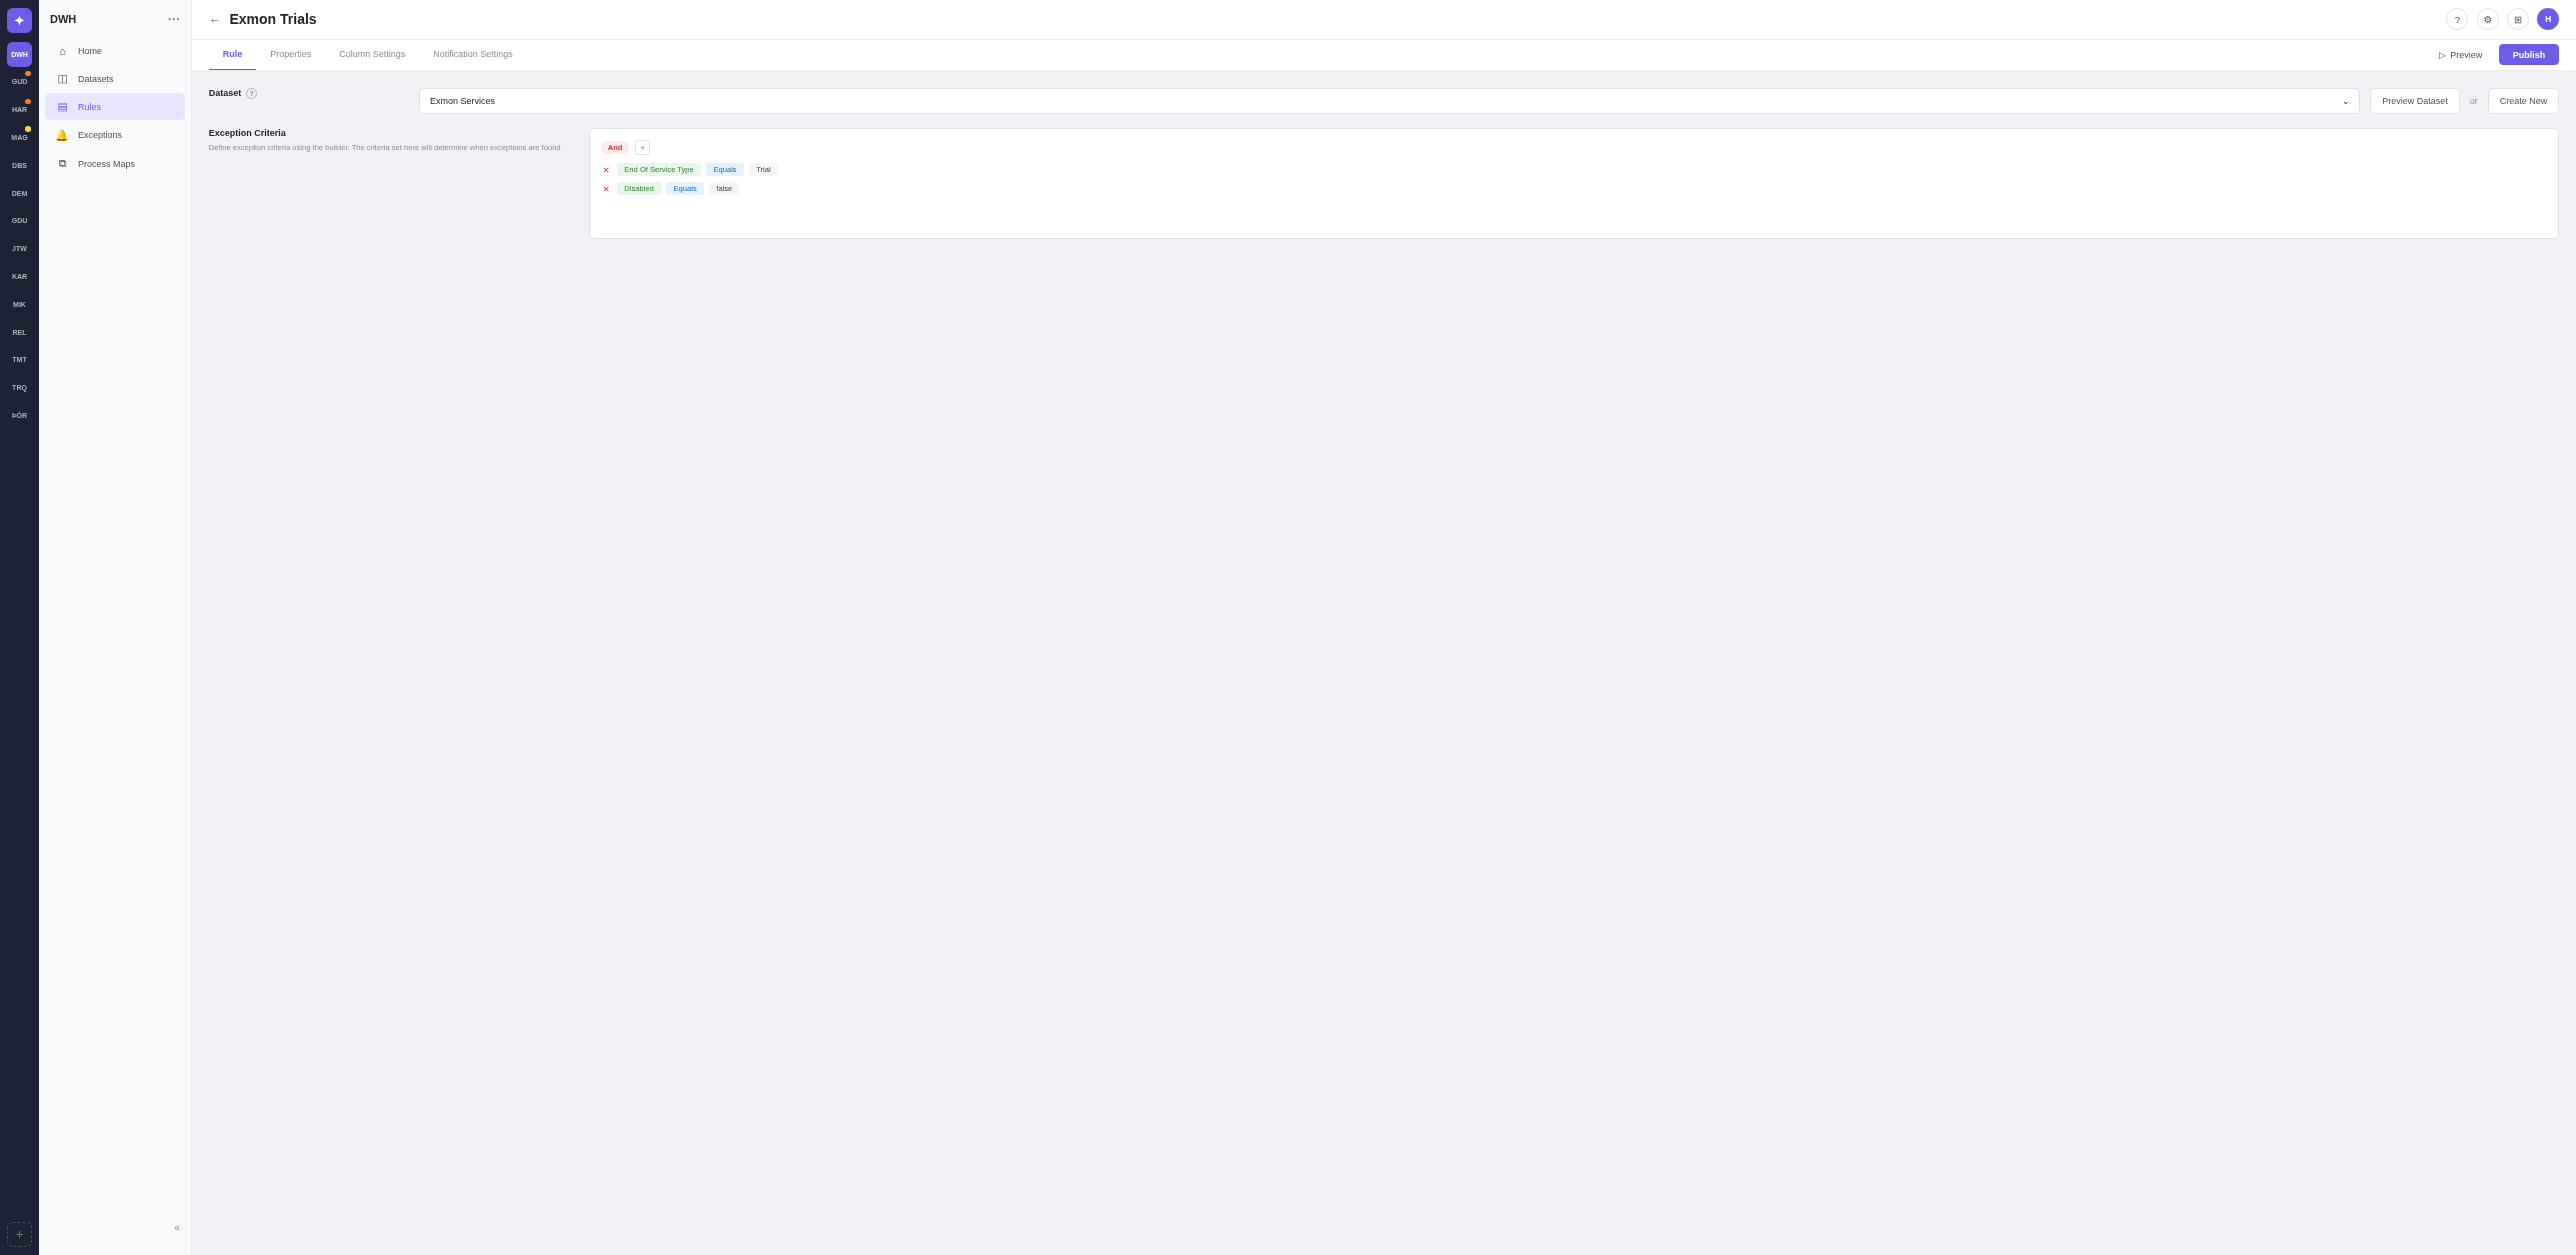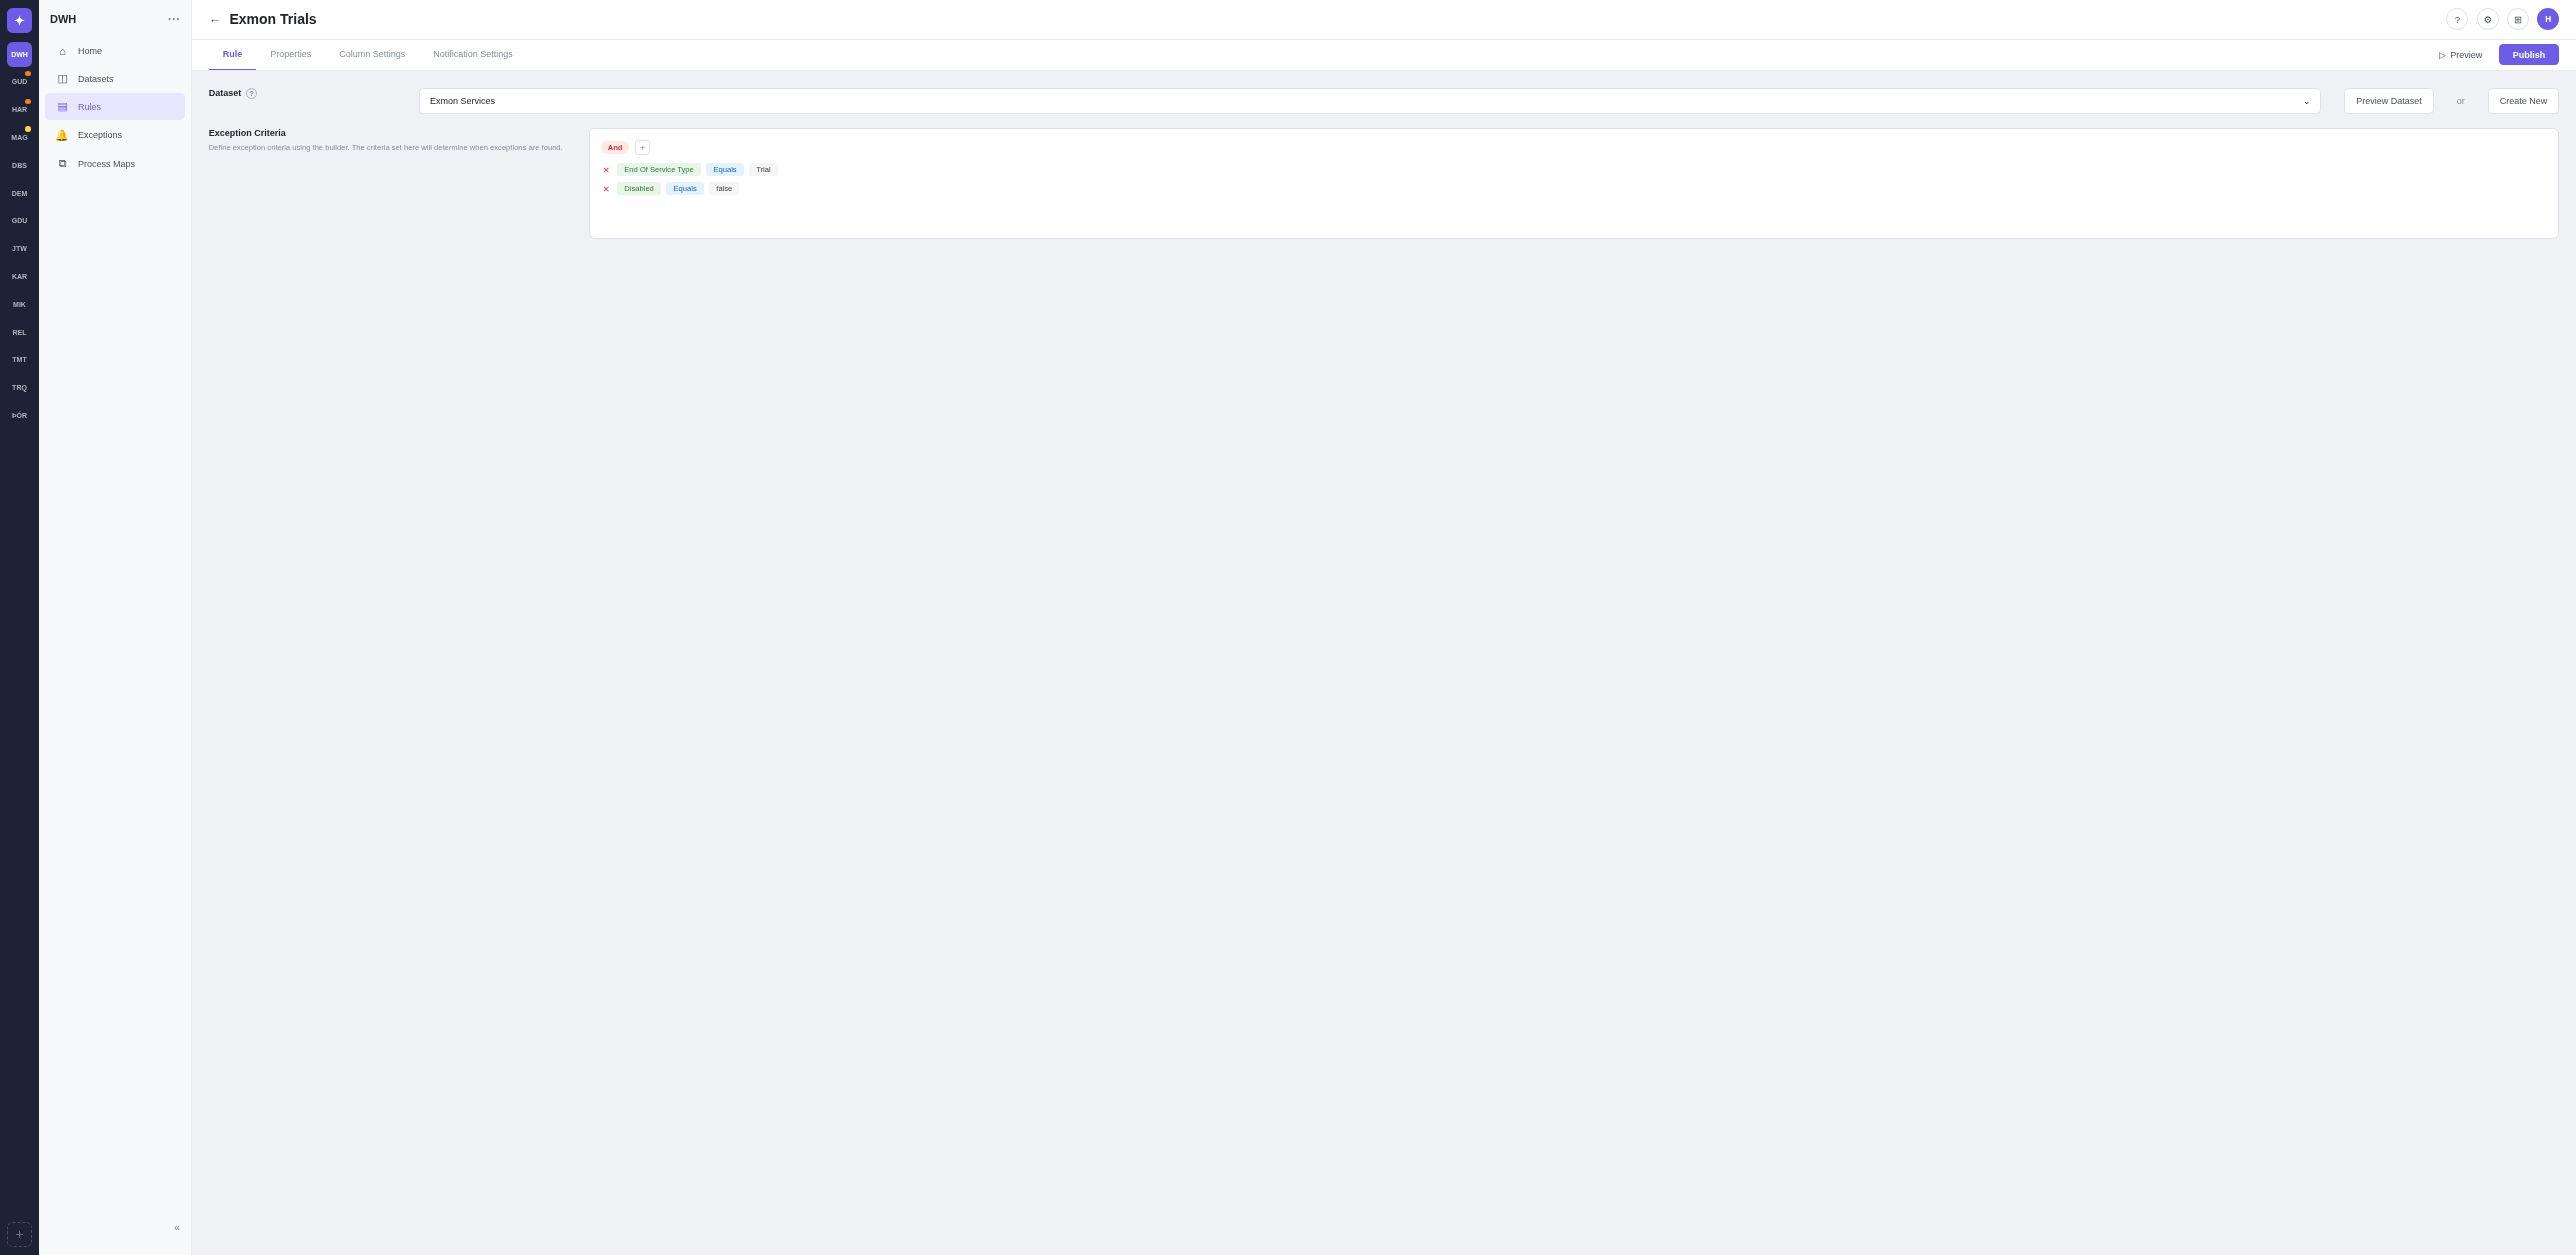--- a/index.html
+++ b/index.html
@@ -186,21 +186,21 @@
       background: white;
       border: 0.7px solid #dee2e6;
       border-radius: 4.2px;
       padding: 7px 9.7px;
       display: flex; align-items: center; justify-content: space-between;
       font-size: 9px; color: #212529;
       cursor: pointer;
       width: 100%;
     }
     .dataset-row {
-      display: flex; align-items: center; gap: 23px;
+      display: flex; align-items: center; gap: 10px;
     }
     .dataset-select-wrapper { flex: 1; }
     .preview-dataset-btn {
       background: white;
       border: 0.7px solid #dee2e6;
       border-radius: 4.2px;
       padding: 7px 11px;
       font-size: 9px; color: #495057;
       cursor: pointer; white-space: nowrap;
     }

